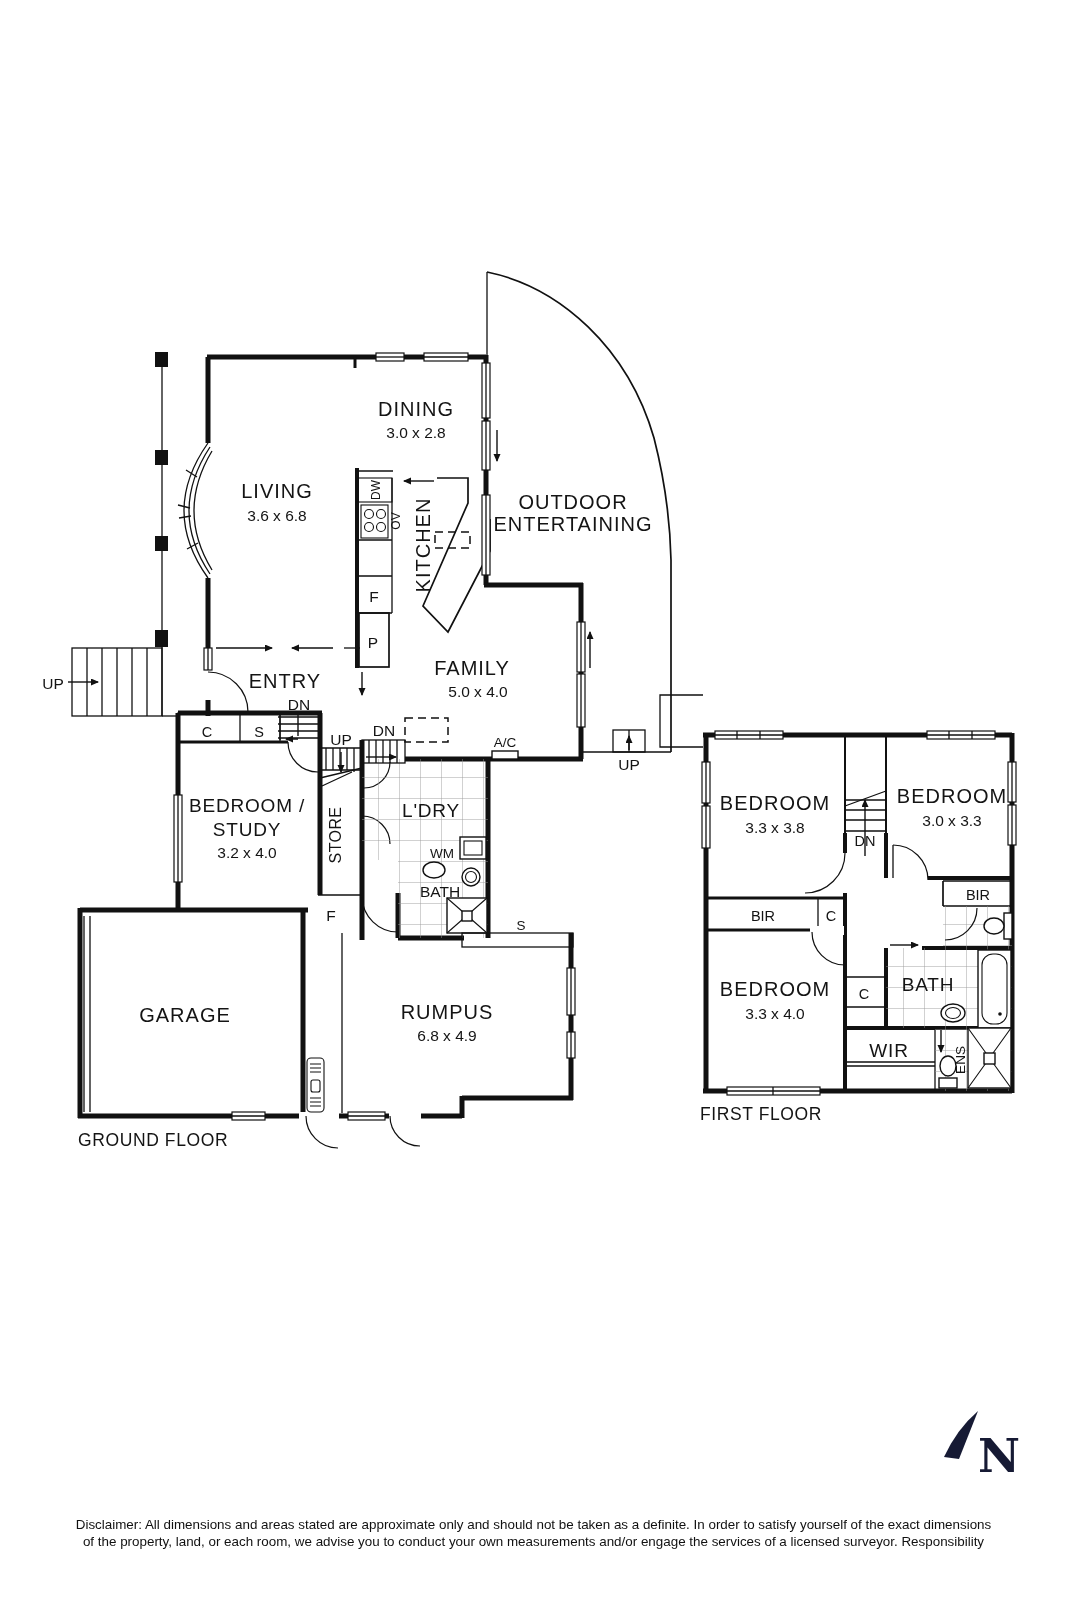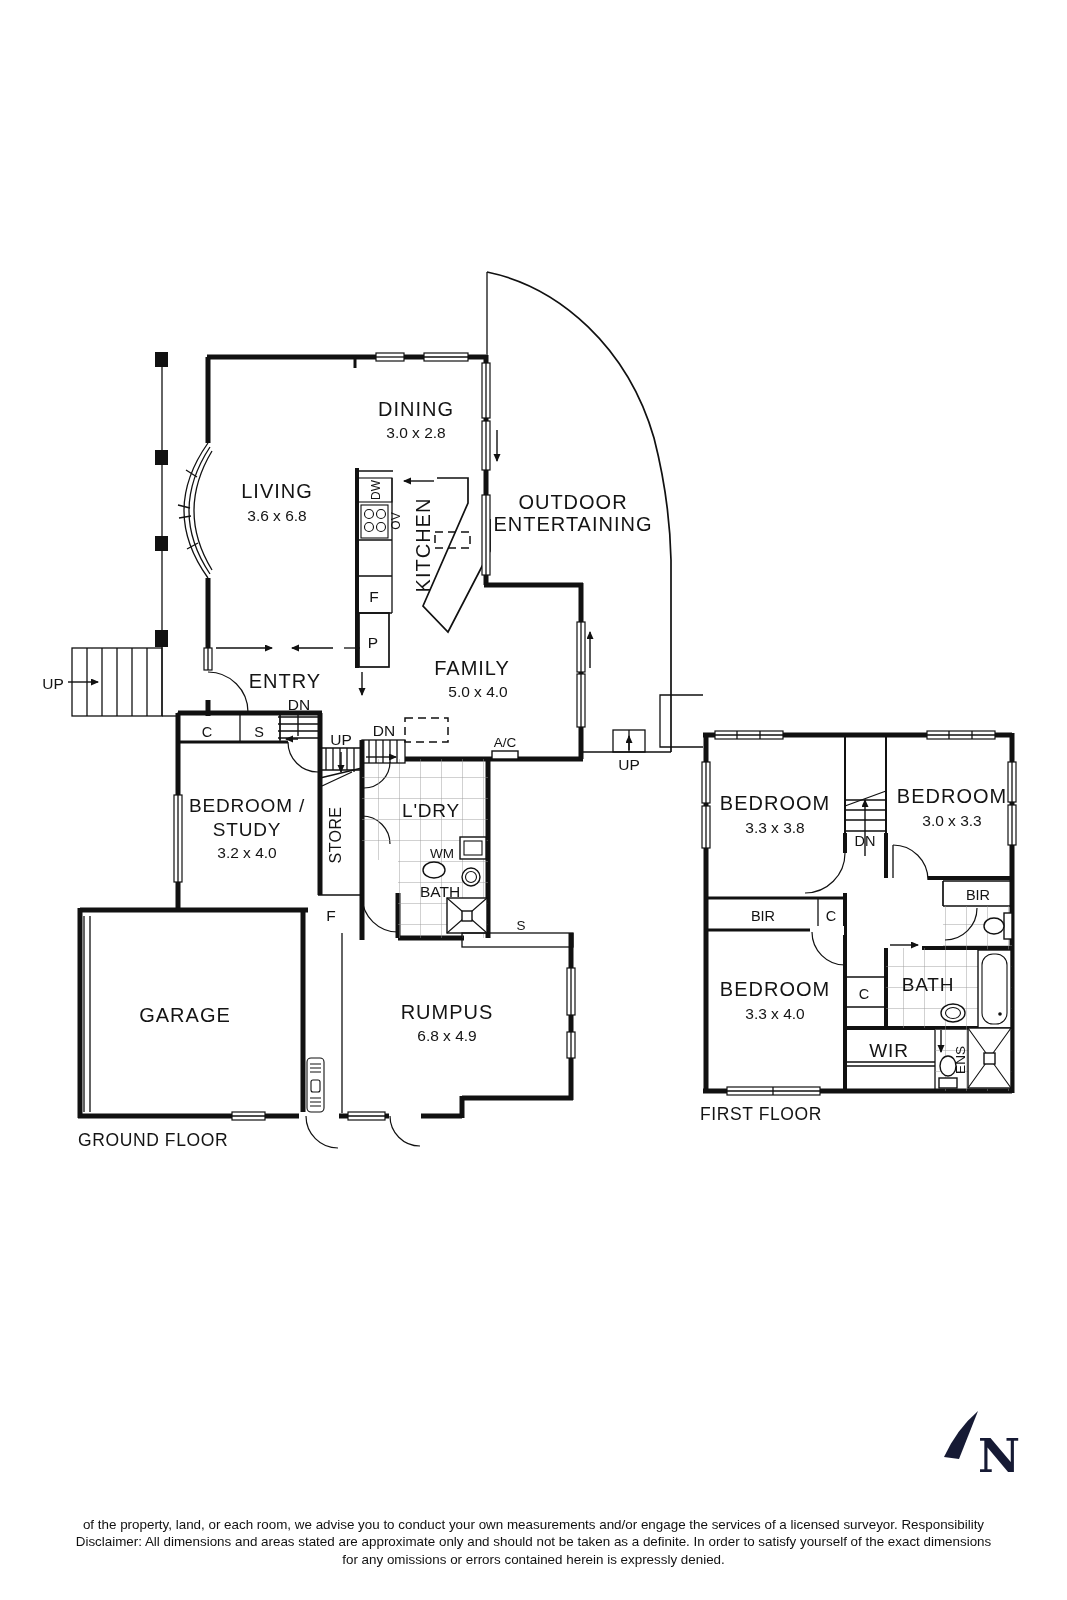--- a/index.html
+++ b/index.html
@@ -346,17 +346,16 @@
     <text class="lbl f17" x="700" y="1120">FIRST FLOOR</text>
   </g>
 
   <g>
     <path d="M944,1457 Q957,1429 978,1411 L959,1459 Z" fill="#161a34"></path>
     <text class="compassN mid" x="999" y="1472" fill="#161a34">N</text>
   </g>
 </svg>
 
 <div id="disclaimer">
+  <span>Disclaimer: All dimensions and areas stated are approximate only and should not be taken as a definite. In order to satisfy yourself of the exact dimensions</span>
   <span>of the property, land, or each room, we advise you to conduct your own measurements and/or engage the services of a licensed surveyor. Responsibility</span>
-  <span>Disclaimer: All dimensions and areas stated are approximate only and should not be taken as a definite. In order to satisfy yourself of the exact dimensions</span>
-  <span>for any omissions or errors contained herein is expressly denied.</span>
 </div>
 </div>
 
 </body></html>

